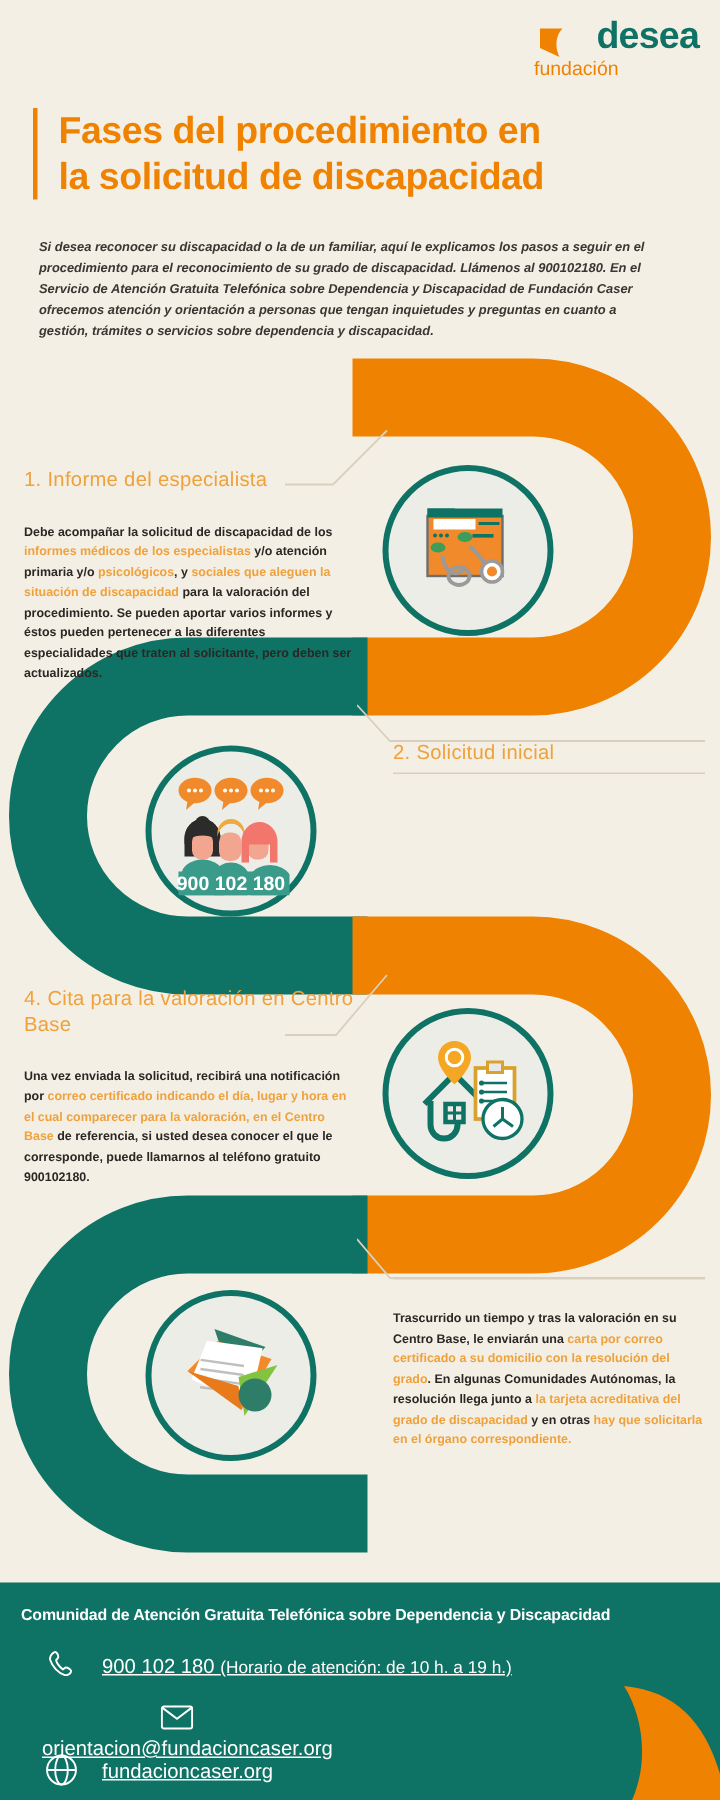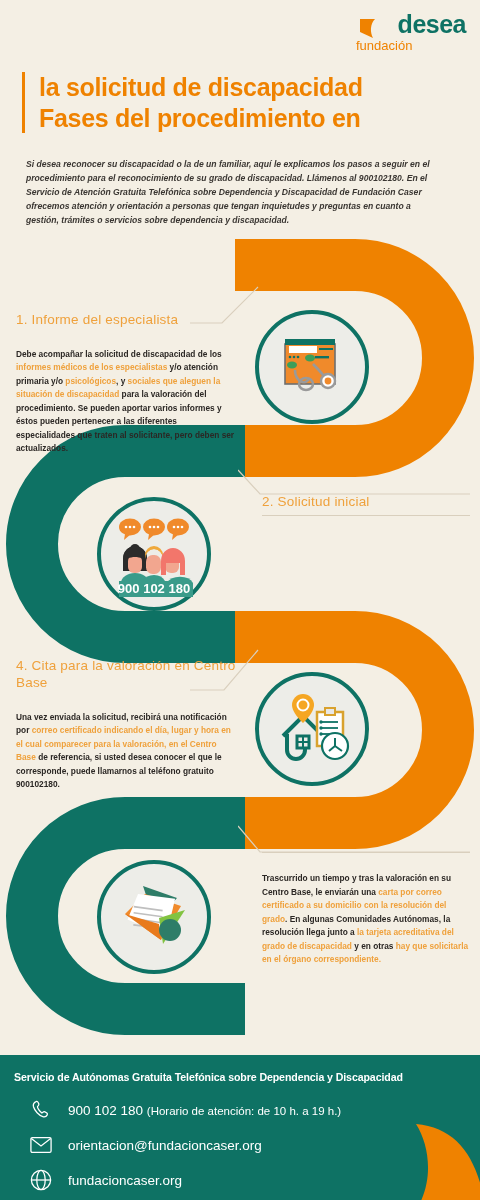--- a/index.html
+++ b/index.html
@@ -49,24 +49,24 @@
   .c1{left:255px;top:310px;width:106px;height:106px;}
   .c2{left:97px;top:497px;width:106px;height:106px;}
   .c3{left:255px;top:672px;width:106px;height:106px;}
   .c4{left:97px;top:860px;width:106px;height:106px;}
 
   
   .footer{position:absolute;left:0;top:1055px;width:480px;height:145px;background:#0E7264;overflow:hidden;}
   .footer-title{position:absolute;left:14px;top:16px;width:455px;color:#fff;font-size:10.6px;font-weight:bold;letter-spacing:-0.1px;}
   .frow{position:absolute;display:flex;align-items:center;color:#fff;}
   .f1{left:28px;top:42px;}
-  .f2{left:28px;top:77px;}
+  .f2{left:28px;top:77px;flex-direction:column;}
   .f3{left:28px;top:112px;}
   .ficon{width:26px;height:26px;margin-right:14px;flex:0 0 26px;display:flex;align-items:center;justify-content:center;}
-  .ftext{font-size:13.5px;}
+  .ftext{font-size:13.5px;text-decoration:underline;}
   .ftext .small{font-size:11.5px;}
   .fswoosh{position:absolute;right:-6px;bottom:-10px;width:86px;height:92px;}
 </style>
 </head>
 <body>
 
 <div class="page">
 
   <svg class="snake" viewBox="0 0 480 1200">
 
@@ -83,22 +83,22 @@
     <svg class="logo-mark" width="20" height="26" viewBox="0 0 20 26">
       <path d="M2,3 L17,3 C12,8 12,16 15,22 L2,16 Z" fill="#EF8200"></path>
     </svg>
     <div class="logo-word" style="text-align:right;padding-left:22px;">desea</div>
     <div class="logo-sub">fundación</div>
   </div>
 
   <div class="title-wrap">
     <div class="title-bar"></div>
     <div class="title-text">
+      <div>Fases del procedimiento en</div>
       <div>la solicitud de discapacidad</div>
-      <div>Fases del procedimiento en</div>
     </div>
   </div>
 
   <div class="intro">Si desea reconocer su discapacidad o la de un familiar, aquí le explicamos los pasos a seguir en el procedimiento para el reconocimiento de su grado de discapacidad. Llámenos al 900102180. En el Servicio de Atención Gratuita Telefónica sobre Dependencia y Discapacidad de Fundación Caser ofrecemos atención y orientación a personas que tengan inquietudes y preguntas en cuanto a gestión, trámites o servicios sobre dependencia y discapacidad.</div>
 
   <svg class="elbow" style="left:190px;top:285px;width:70px;height:40px;" viewBox="0 0 70 40">
     <path d="M0,38 L32,38 L68,2" fill="none" stroke="#D9CFBD" stroke-width="1.2"></path>
   </svg>
   <svg class="elbow" style="left:238px;top:468px;width:232px;height:42px;" viewBox="0 0 232 42">
     <path d="M0,2 L22,26 L232,26" fill="none" stroke="#D9CFBD" stroke-width="1.2"></path>
@@ -227,21 +227,21 @@
         <line x1="18" y1="38" x2="46" y2="46"></line>
           <line x1="17" y1="44" x2="40" y2="50"></line>
       </g>
       <path d="M44,40 L70,32 L48,66 Z" fill="#82C341"></path>
       <path d="M10,36 L44,46 L46,62 Z" fill="#E87A1C"></path>
       <circle cx="55" cy="52" r="11" fill="#2E7D68"></circle>
     </svg>
   </div>
 
   <div class="footer">
-    <div class="footer-title">Servicio de Autónomas Gratuita Telefónica sobre Dependencia y Discapacidad</div>
+    <div class="footer-title">Comunidad de Atención Gratuita Telefónica sobre Dependencia y Discapacidad</div>
 
     <div class="frow f1">
       <div class="ficon">
         <svg width="22" height="22" viewBox="0 0 24 24">
             <path d="M6.6,2.8 C8,2 9,3.6 9.6,5.2 C10.2,6.8 9,7.4 8.2,8.2 C7.8,9.6 10.4,13.4 13,15.2 C14,14.6 14.8,13.4 16.2,14 C17.8,14.7 19.6,15.8 18.8,17.3 C18,18.8 16,19.8 14,19.2 C9.6,17.9 5.2,13 3.8,8.4 C3.2,6.2 4.6,3.8 6.6,2.8 Z" fill="none" stroke="#fff" stroke-width="1.4"></path>
           </svg>
       </div>
       <div class="ftext"><span>900 102 180 </span><span class="small">(Horario de atención: de 10 h. a 19 h.)</span></div>
     </div>
 

